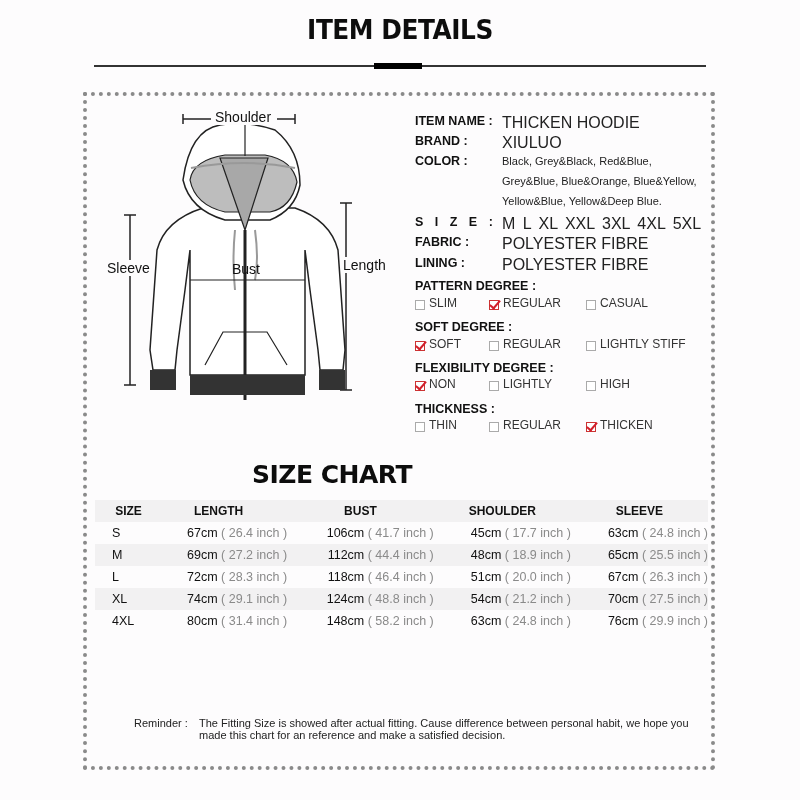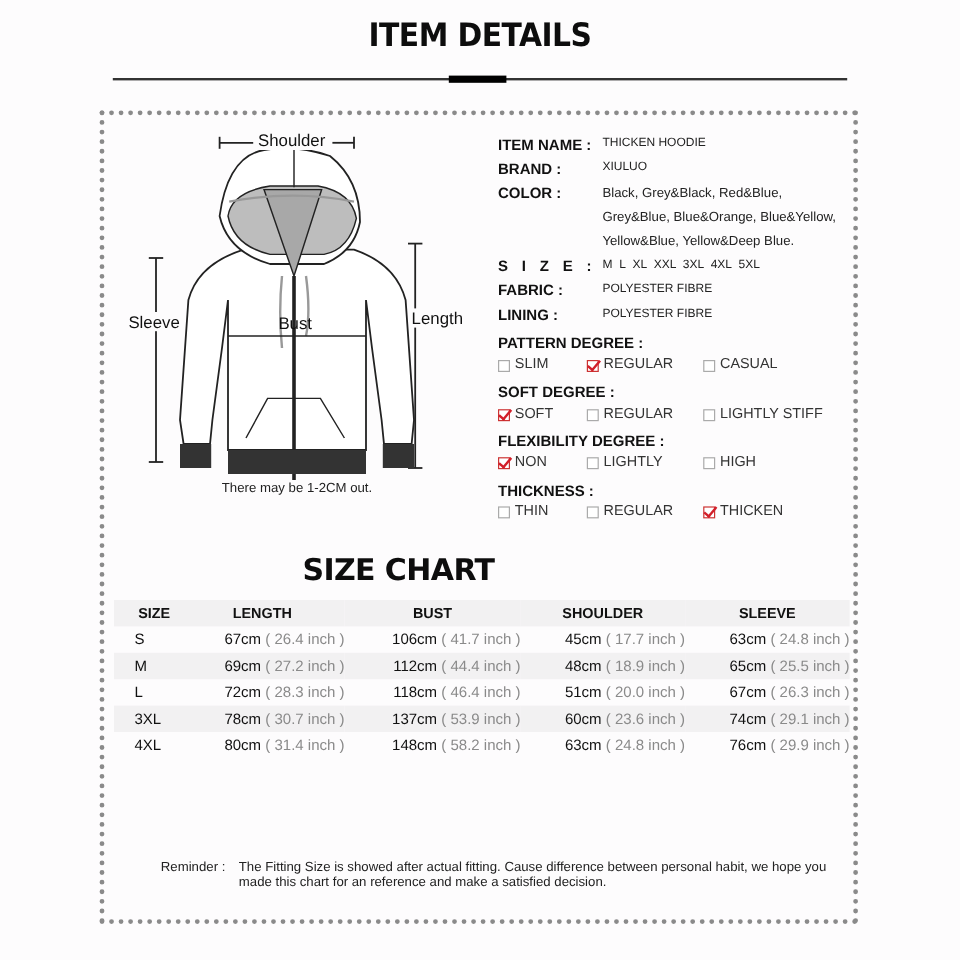--- a/index.html
+++ b/index.html
@@ -19,21 +19,21 @@
     .illustration { position: absolute; left: 95px; top: 100px; width: 310px; height: 300px; }
     .illustration svg { width: 100%; height: 100%; }
     .meas-label { position: absolute; font-size: 14px; color: #111; background: #fdfcfd; padding: 0 2px; }
     .reminder-small { position: absolute; left: 95px; top: 401px; width: 305px; text-align: center;
       font-size: 11px; line-height: 12px; color: #222; }
 
     
     .details { position: absolute; left: 415px; top: 112px; width: 300px; }
     .detail-row { position: absolute; left: 0; font-size: 12px; white-space: nowrap; }
     .detail-key { position: absolute; left: 0; font-weight: bold; font-size: 12.5px; }
-    .detail-val { position: absolute; left: 87px; font-size: 10px; color: #222; }
+    .detail-val { position: absolute; left: 87px; font-size: 16px; color: #222; }
     .detail-val.small { font-size: 11px; }
     .spaced { letter-spacing: 4px; }
 
     .deg-title { position: absolute; left: 0; font-weight: bold; font-size: 12.5px; }
     .opt { position: absolute; font-size: 12px; color: #333; white-space: nowrap; display: flex; align-items: flex-end; }
     .cb { display: inline-block; width: 10px; height: 10px; border: 1px solid #aaa; margin-right: 4px; position: relative; background: #fff; }
     .cb.checked { border-color: #c33; }
     .cb.checked::after { content: ""; position: absolute; left: 2px; top: -3px; width: 4px; height: 9px;
       border-right: 2.5px solid #d21f2a; border-bottom: 2.5px solid #d21f2a; transform: rotate(40deg); }
 
@@ -98,21 +98,20 @@
     <rect x="55" y="270" width="26" height="20" fill="#333"></rect>
     <rect x="224" y="270" width="26" height="20" fill="#333"></rect>
     <rect x="95" y="275" width="115" height="20" fill="#333"></rect>
   </svg>
   <span class="meas-label" style="left:118px; top:9px;">Shoulder</span>
   <span class="meas-label" style="left:10px; top:160px;">Sleeve</span>
   <span class="meas-label" style="left:135px; top:161px; background:transparent;">Bust</span>
   <span class="meas-label" style="left:246px; top:157px;">Length</span>
 </div>
 <div class="reminder-small">
-  <div>There may be 1-2CM out.</div>
 </div>
 
 <div class="details">
   <div class="detail-row" style="top:2px">
     <span class="detail-key">ITEM NAME :</span>
     <span class="detail-val">THICKEN HOODIE</span>
   </div>
   <div class="detail-row" style="top:22px">
     <span class="detail-key">BRAND :</span>
     <span class="detail-val">XIULUO</span>
@@ -220,25 +219,25 @@
         <td class="m"><span>65cm</span> <span class="inch">( 25.5 inch )</span></td>
       </tr>
       <tr>
         <td class="sz">L</td>
         <td class="m"><span>72cm</span> <span class="inch">( 28.3 inch )</span></td>
         <td class="m"><span>118cm</span> <span class="inch">( 46.4 inch )</span></td>
         <td class="m"><span>51cm</span> <span class="inch">( 20.0 inch )</span></td>
         <td class="m"><span>67cm</span> <span class="inch">( 26.3 inch )</span></td>
       </tr>
       <tr>
-        <td class="sz">3XL</td>
-        <td class="m"><span>78cm</span> <span class="inch">( 30.7 inch )</span></td>
-        <td class="m"><span>137cm</span> <span class="inch">( 53.9 inch )</span></td>
-        <td class="m"><span>60cm</span> <span class="inch">( 23.6 inch )</span></td>
+        <td class="sz">XL</td>
         <td class="m"><span>74cm</span> <span class="inch">( 29.1 inch )</span></td>
+        <td class="m"><span>124cm</span> <span class="inch">( 48.8 inch )</span></td>
+        <td class="m"><span>54cm</span> <span class="inch">( 21.2 inch )</span></td>
+        <td class="m"><span>70cm</span> <span class="inch">( 27.5 inch )</span></td>
       </tr>
       <tr>
         <td class="sz">4XL</td>
         <td class="m"><span>80cm</span> <span class="inch">( 31.4 inch )</span></td>
         <td class="m"><span>148cm</span> <span class="inch">( 58.2 inch )</span></td>
         <td class="m"><span>63cm</span> <span class="inch">( 24.8 inch )</span></td>
         <td class="m"><span>76cm</span> <span class="inch">( 29.9 inch )</span></td>
       </tr>
     </tbody>
 </table>

